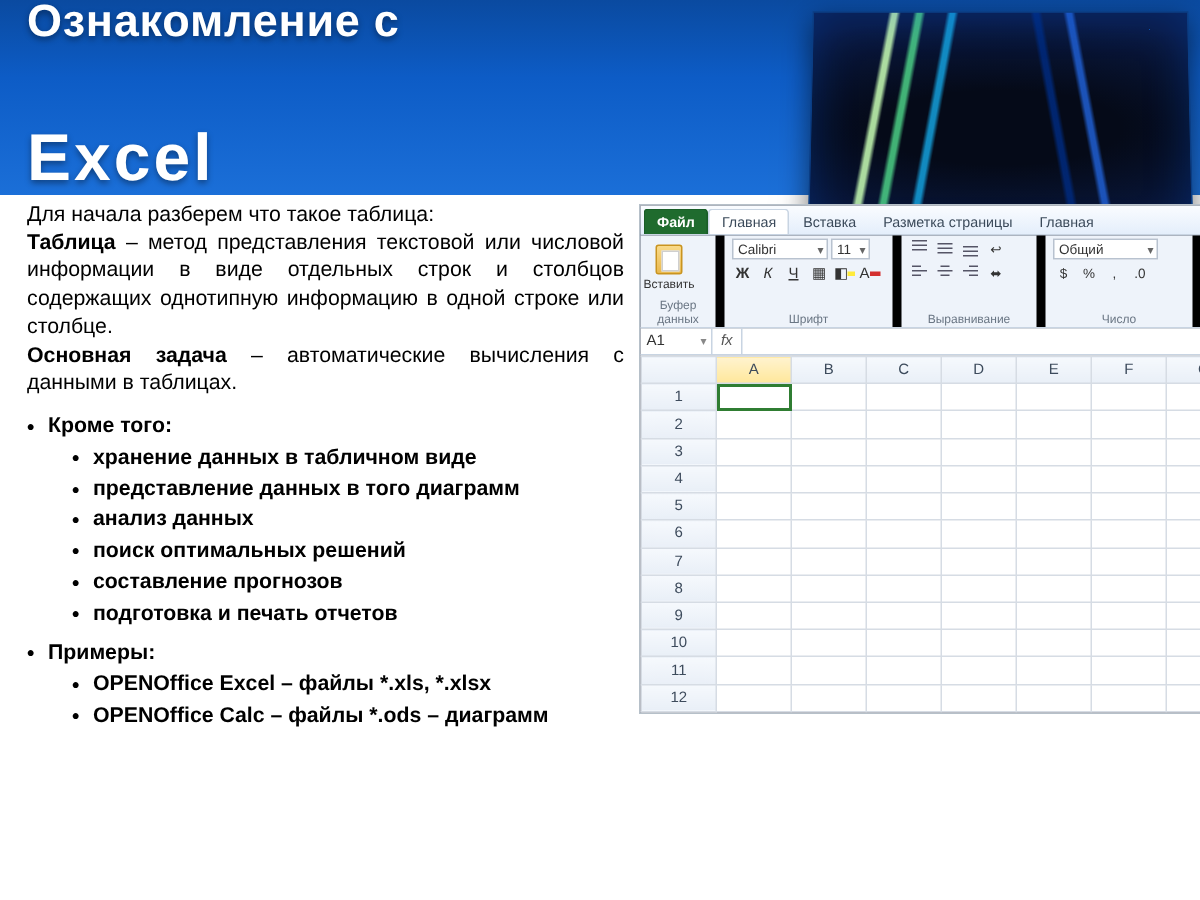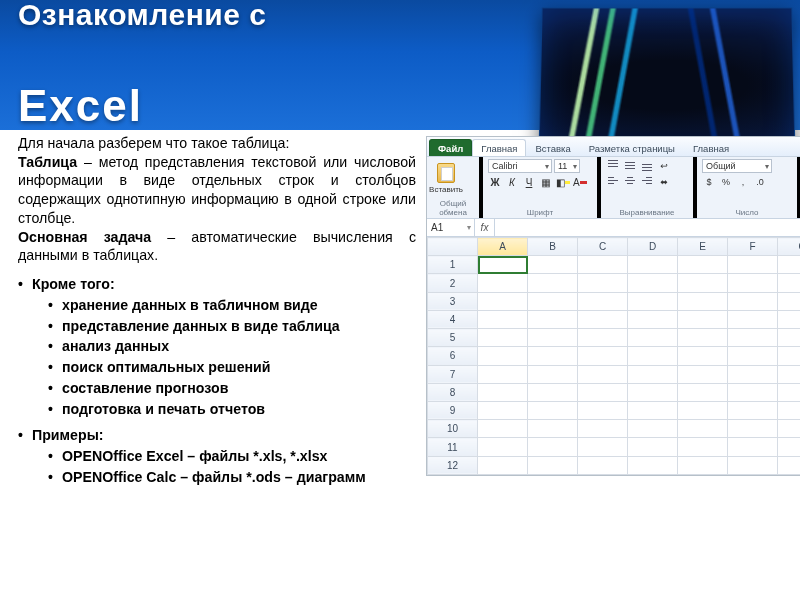--- a/index.html
+++ b/index.html
@@ -85,21 +85,21 @@
     border-color: #195d27;
   }
   .xl-tab.active {
     background: #fff; border-color: #c8d4e2;
   }
   .xl-ribbon {
     height: 62px; background: #eef3fa; border-bottom: 1px solid #c8d4e2;
     display: flex;
   }
   .rib-group {
-    border-right: 4px solid #000000; padding: 2px 5px 1px;
+    border-right: 6px solid #000000; padding: 2px 5px 1px;
     display: flex; flex-direction: column; justify-content: flex-start;
     position: relative;
   }
   .rib-group .grp-label {
     font-size: 8px; color: #6a7684; text-align: center; margin-top: auto; padding-top: 1px;
     border-top: 0;
   }
   .rib-btn-big {
     width: 28px; height: 40px; display: flex; flex-direction: column; align-items: center;
     justify-content: center; gap: 2px;
@@ -161,21 +161,21 @@
         <span>Для начала разберем что такое таблица:</span><br>
         <b>Таблица </b><span>– метод представления текстовой или числовой информации в виде отдельных строк и столбцов содержащих однотипную информацию в одной строке или столбце.</span><br>
         <b>Основная задача </b><span>– автоматические вычисления с данными в таблицах.</span>
       </div>
 
       <ul class="outer">
         <li>
           <span>Кроме того:</span>
           <ul class="inner">
             <li>хранение данных в табличном виде</li>
-            <li>представление данных в виде таблица</li>
+            <li>представление данных в того диаграмм</li>
             <li>анализ данных</li>
             <li>поиск оптимальных решений</li>
             <li>составление прогнозов</li>
             <li>подготовка и печать отчетов</li>
           </ul>
         </li>
         <li class="pre-list">
           <span>Примеры:</span>
           <ul class="inner">
             <li>OPENOffice Excel – файлы *.xls, *.xlsx</li>
@@ -195,21 +195,21 @@
           <div class="xl-tab">Разметка страницы</div>
           <div class="xl-tab">Главная</div>
         </div>
 
         <div class="xl-ribbon">
           <div class="rib-group" style="width:56px">
             <div class="rib-btn-big">
               <span class="ico ico-paste"></span>
               <span style="font-size:8px">Вставить</span>
             </div>
-            <div class="grp-label">Общий обмена</div>
+            <div class="grp-label">Буфер данных</div>
           </div>
 
           <div class="rib-group" style="width:118px">
             <div class="font-group-content">
               <div class="font-row1">
                 <div class="fake-select" style="width:64px">
                     <span>Calibri</span>
                   </div>
                 <div class="fake-select" style="width:26px">
                     <span>11</span>

